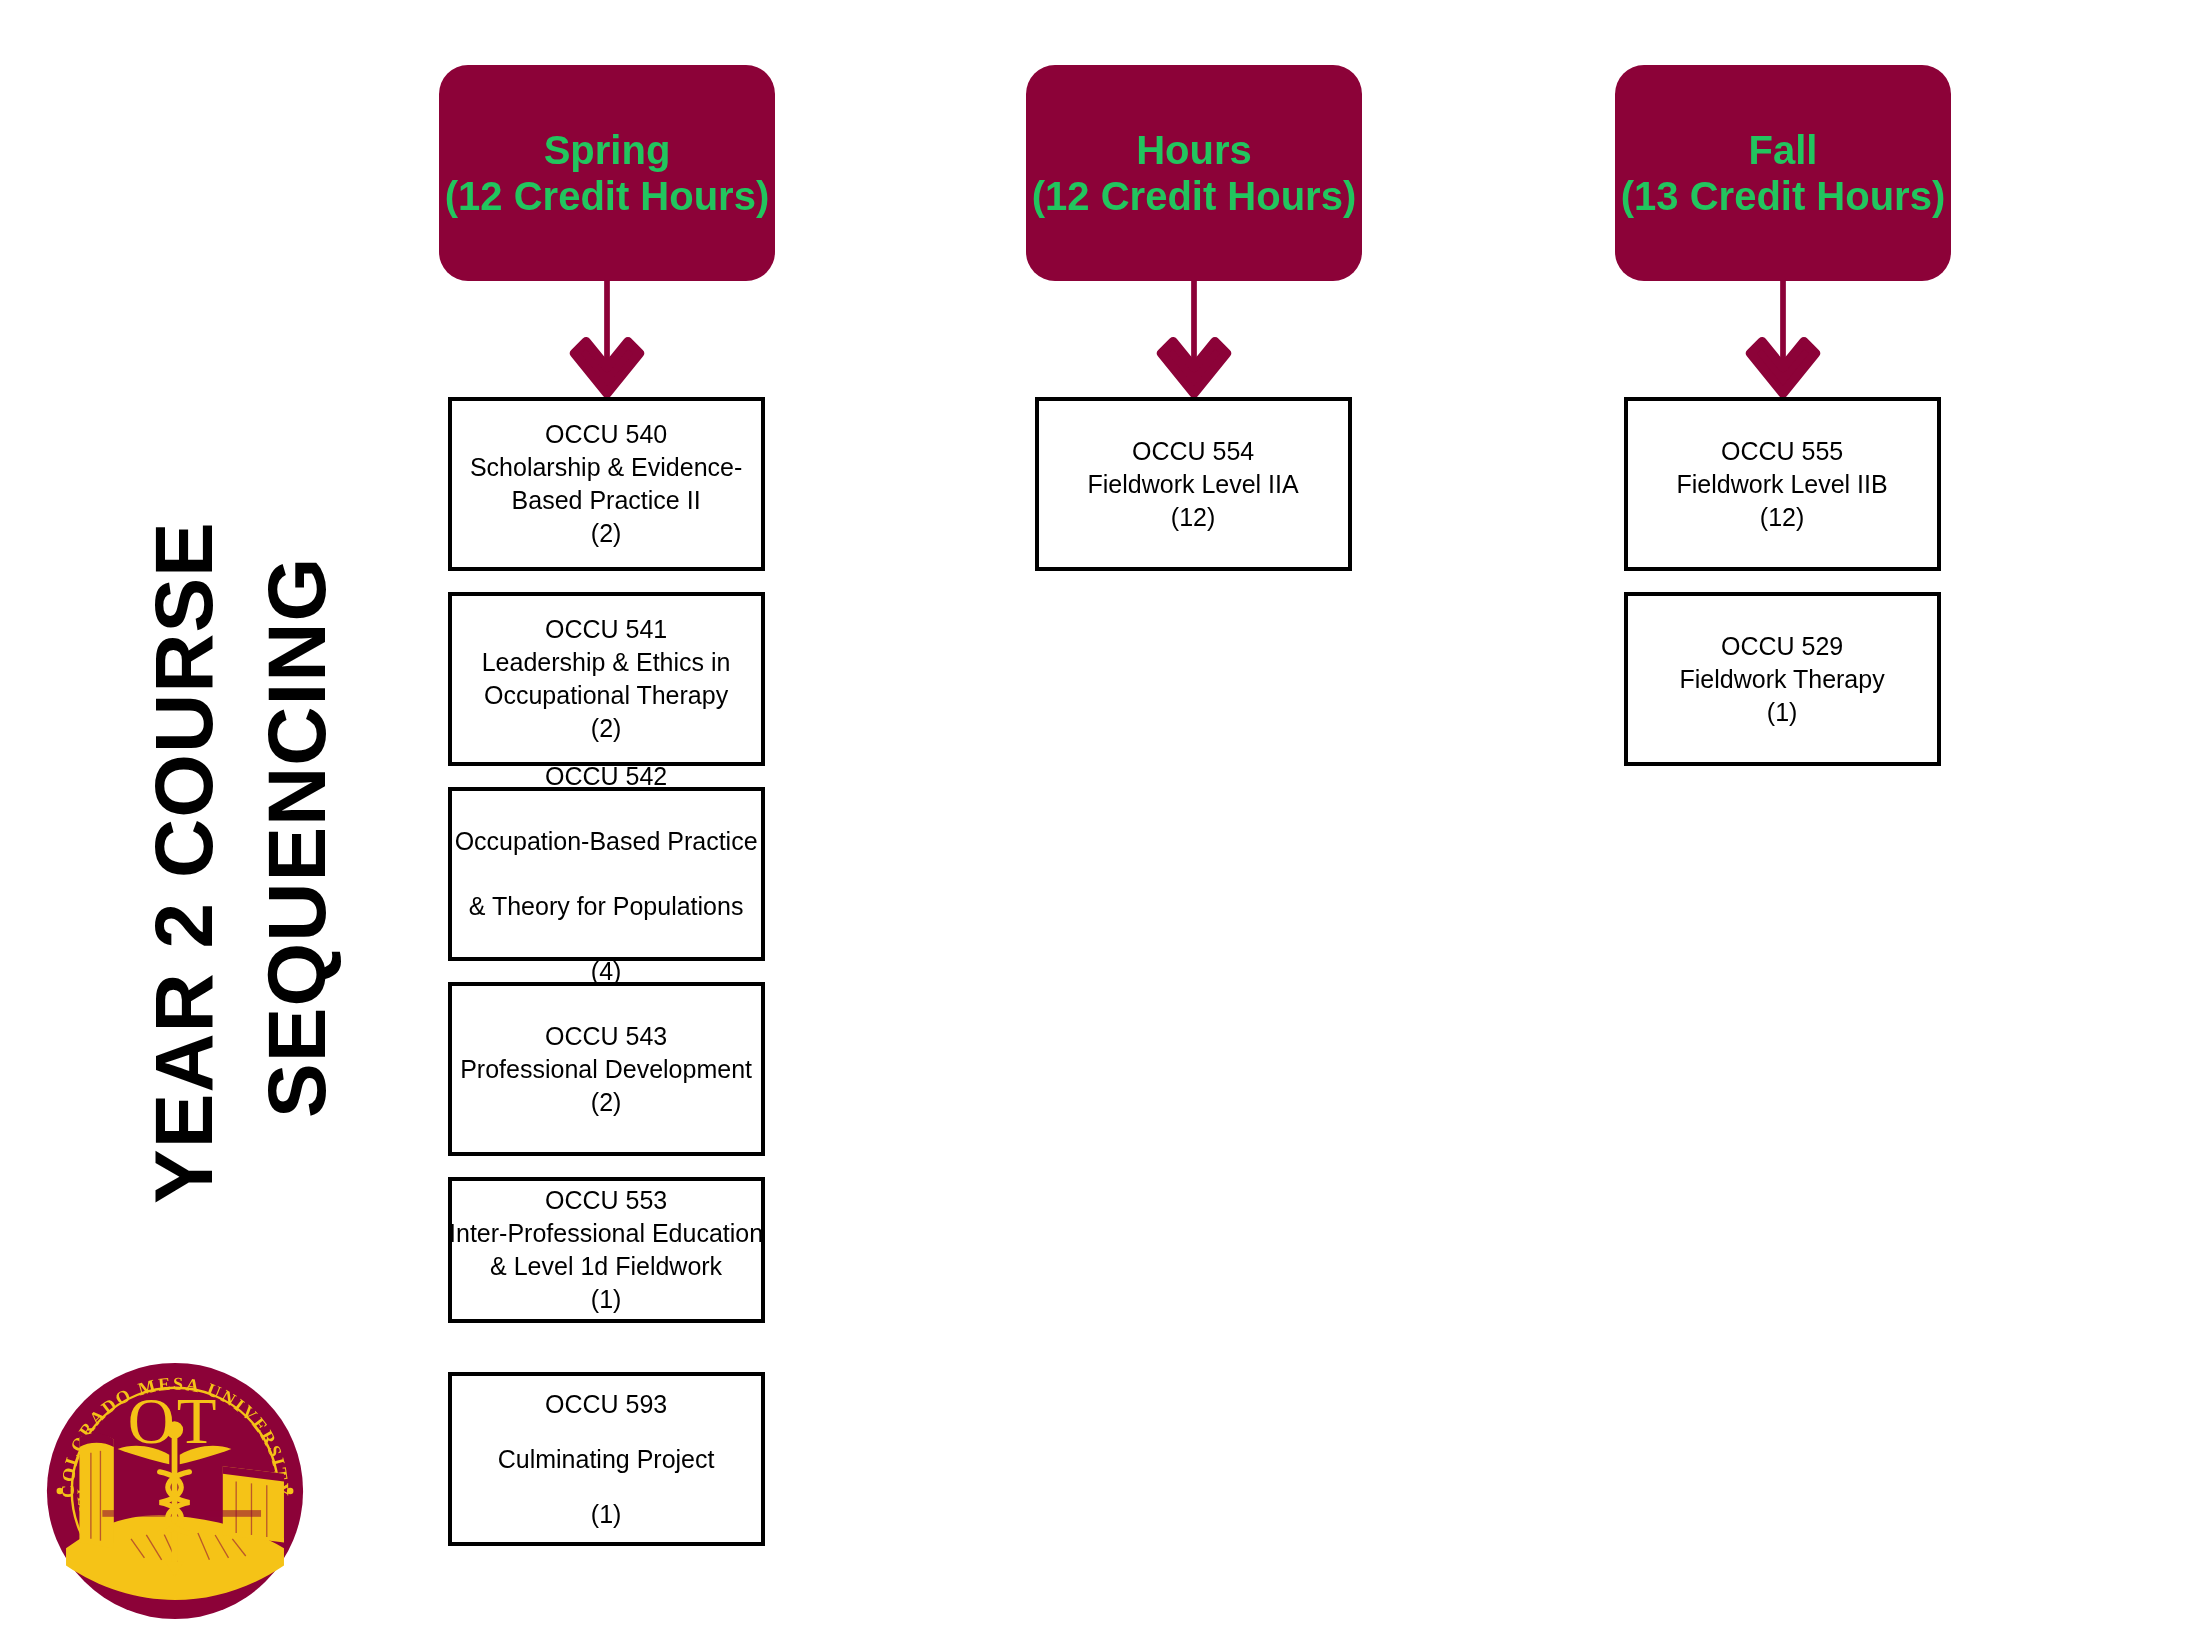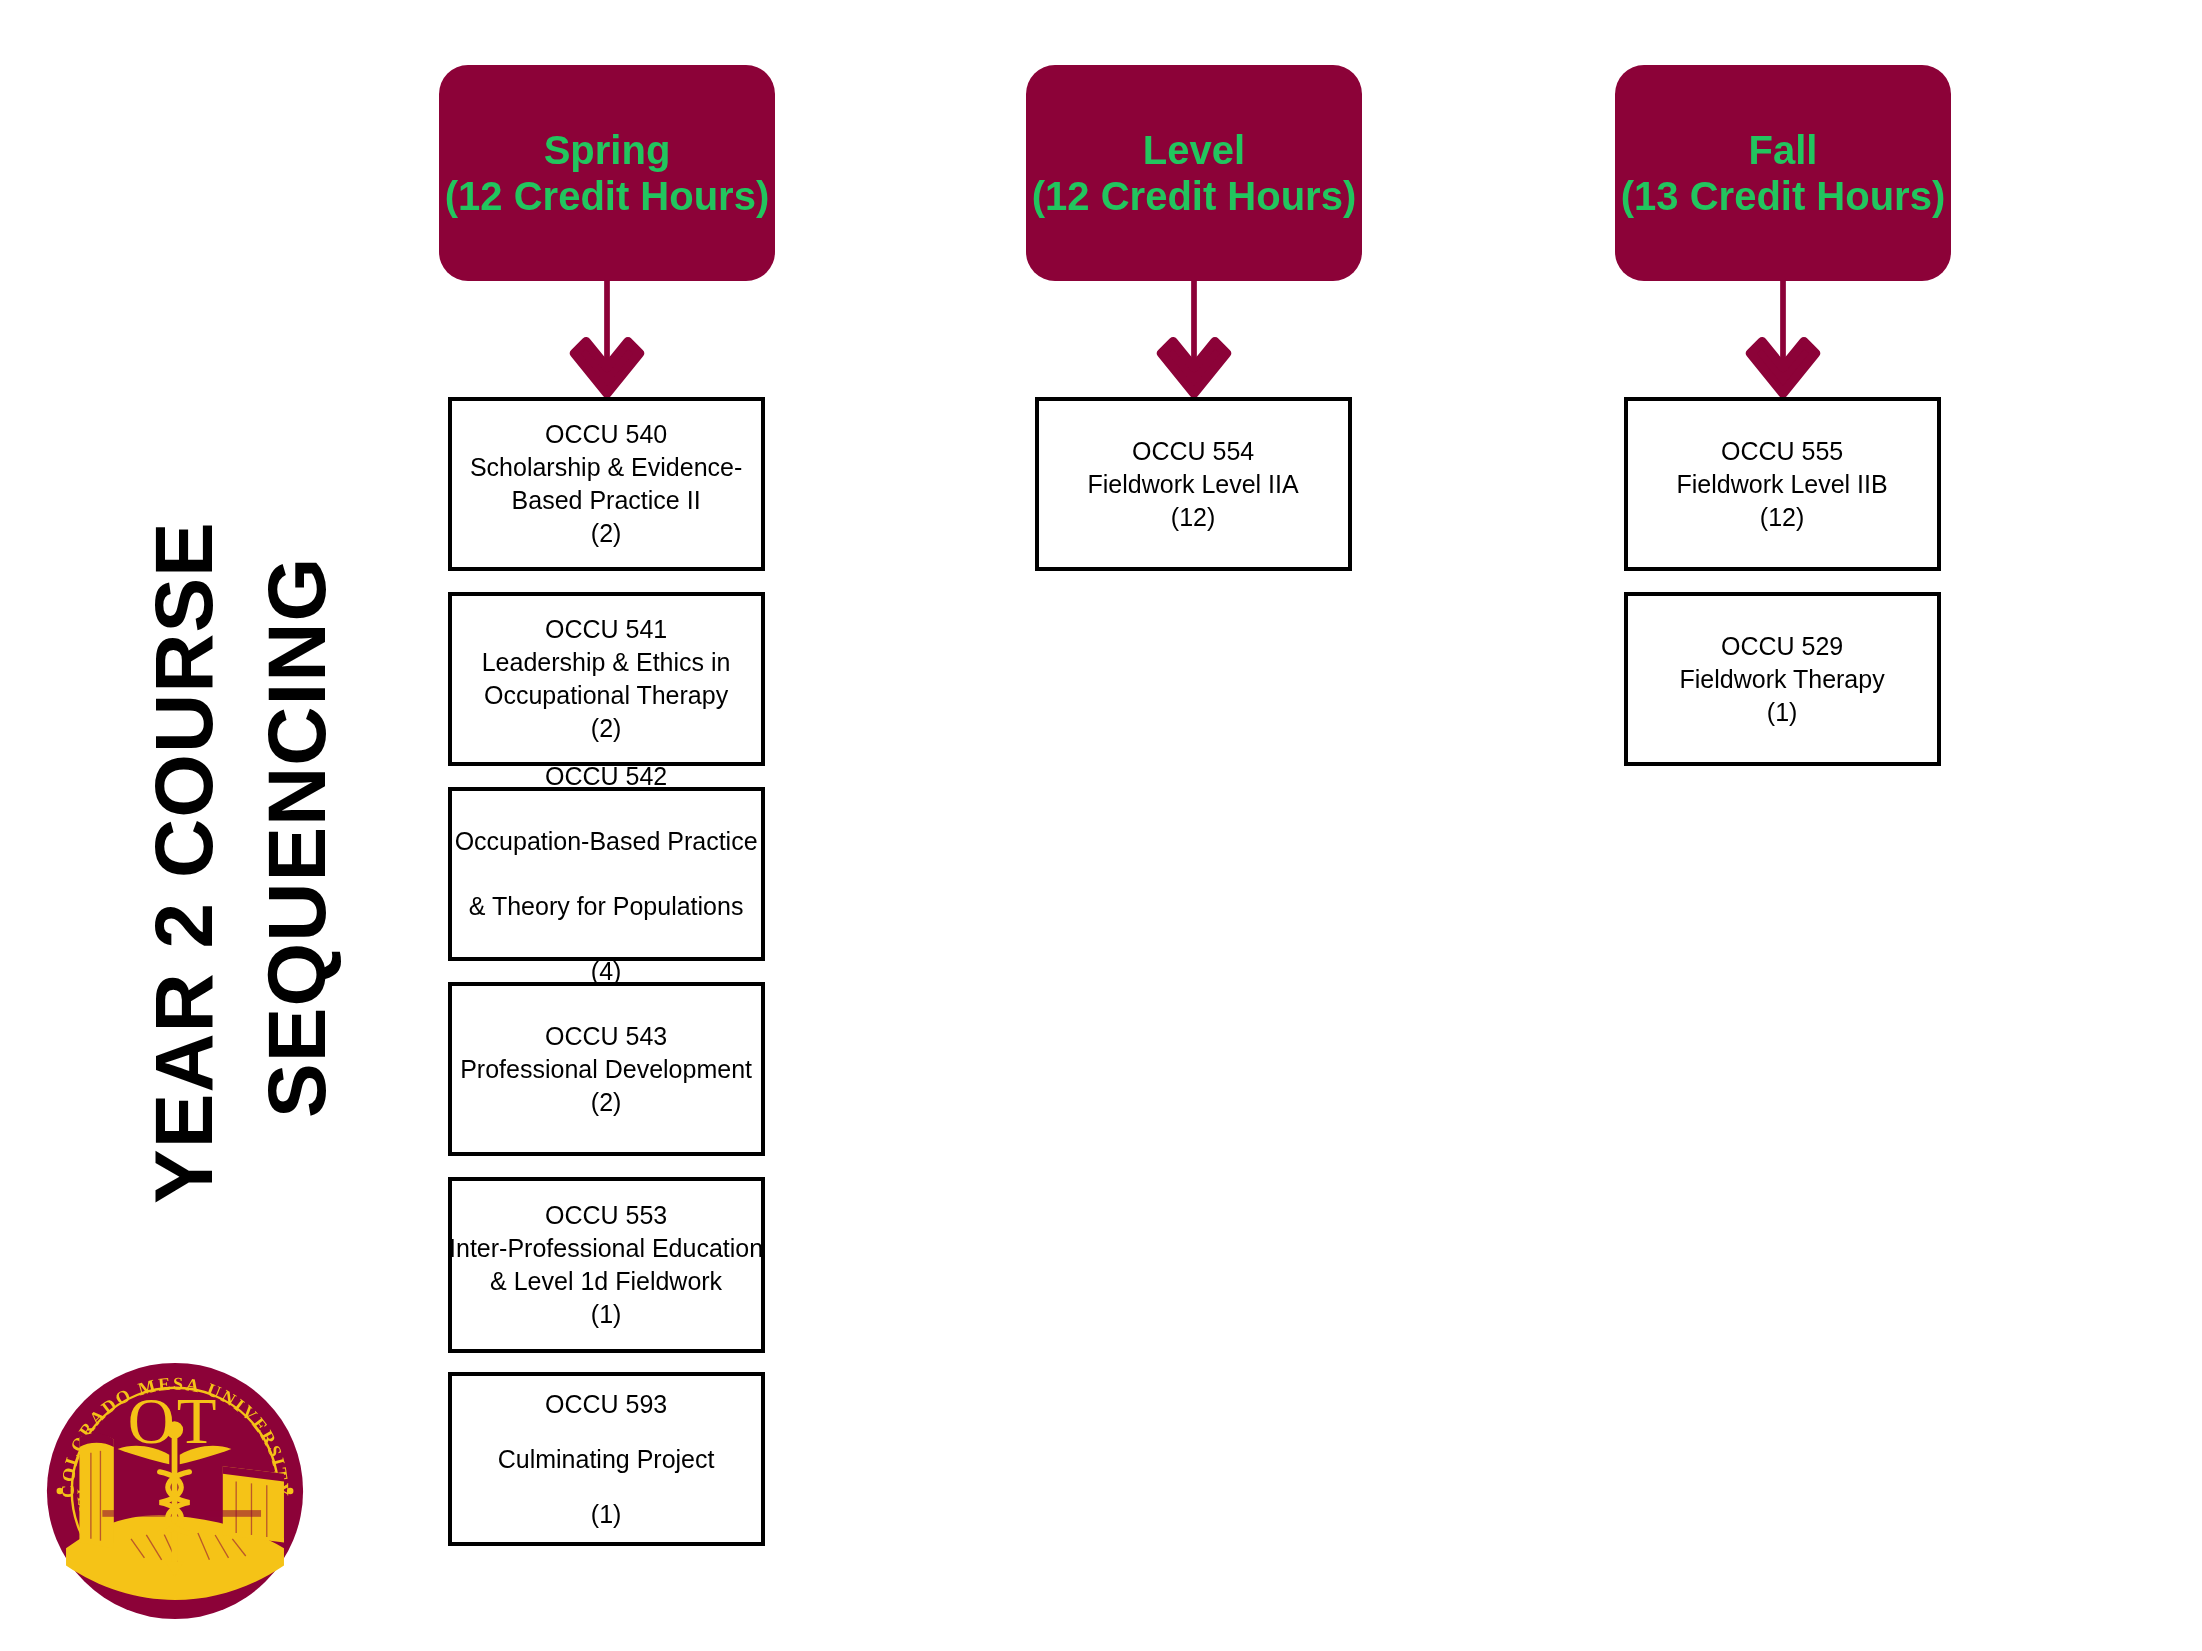--- a/index.html
+++ b/index.html
@@ -98,21 +98,21 @@
     justify-content: center;
     left: 8.6px;
   }
   .course-box .line { display: block; white-space: nowrap; }
 
   
   .slot-1 { top: 397px;  height: 174px; }
   .slot-2 { top: 592px;  height: 174px; }
   .slot-3 { top: 787px;  height: 174px; gap: 32px; }
   .slot-4 { top: 982px; height: 174px; }
-  .slot-5 { top: 1177px; height: 176px; }
+  .slot-5 { top: 1177px; height: 146px; }
   .slot-6 { top: 1372px; height: 174px; gap: 22px; }
 
   
   #logo-seal {
     position: absolute;
     left: 45px;
     top: 1361px;
     width: 260px;
     height: 260px;
   }
@@ -177,21 +177,21 @@
   <div class="course-box slot-6">
     <span class="line">OCCU 593</span>
     <span class="line">Culminating Project</span>
     <span class="line">(1)</span>
   </div>
 </div>
 
 <div class="column" id="column-summer">
 
   <div class="term-header">
-    <span class="term-name">Level</span>
+    <span class="term-name">Hours</span>
     <span class="term-credits">(12 Credit Hours)</span>
   </div>
 
   <div class="arrow">
     <svg width="88" height="120" viewBox="0 0 92 126" xmlns="http://www.w3.org/2000/svg">
       <rect x="43" y="0" width="6" height="100" fill="#8C0238"></rect>
       <path d="M 12 78 L 46 120 L 80 78 L 68 66 L 46 93 L 24 66 Z" fill="#8C0238" stroke="#8C0238" stroke-width="10" stroke-linejoin="round"></path>
     </svg>
   </div>
 

